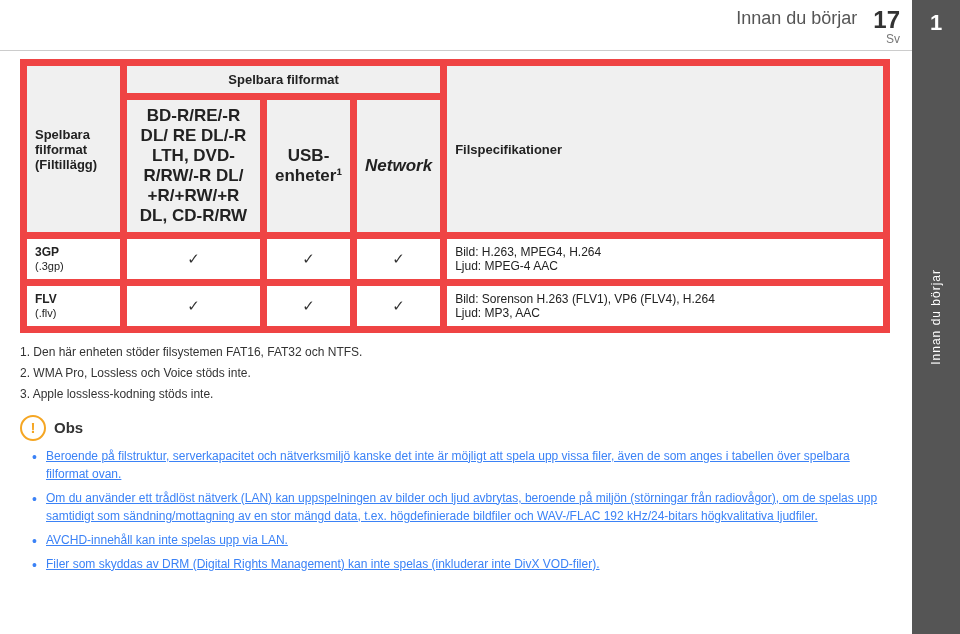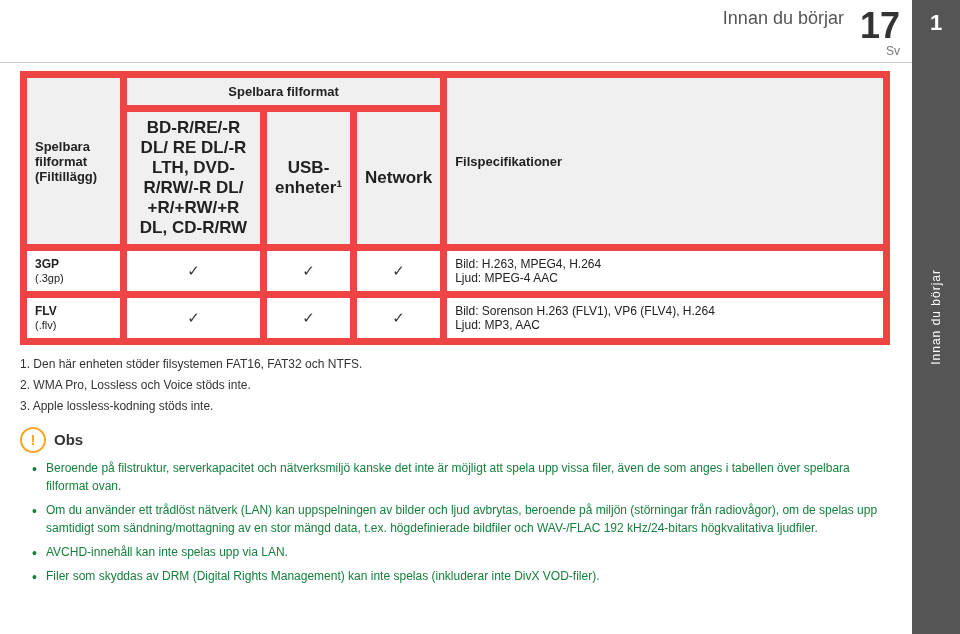--- a/index.html
+++ b/index.html
@@ -21,21 +21,21 @@
       padding: 8px 60px 4px 0;
       border-bottom: 1px solid #ccc;
       margin-bottom: 0;
     }
     .header-title {
       font-size: 18px;
       color: #555;
       margin-right: 16px;
     }
     .header-number {
-      font-size: 36px;
+      font-size: 24px;
       font-weight: bold;
       color: #333;
       line-height: 1;
     }
     .header-sub {
       font-size: 12px;
       color: #777;
       display: block;
       text-align: right;
     }
@@ -100,20 +100,21 @@
       text-align: left;
     }
     .spec-table .col-bd {
       width: 140px;
     }
     .spec-table .col-usb {
       width: 80px;
     }
     .spec-table .col-network {
       width: 75px;
+      font-style: italic;
     }
     .spec-table .col-spec {
       text-align: left;
     }
     .checkmark {
       font-size: 15px;
       color: #333;
     }
     .header-row-main th {
       font-size: 13px;
@@ -166,21 +167,22 @@
     .obs-list {
       list-style: none;
       padding-left: 8px;
     }
     .obs-list li {
       position: relative;
       padding-left: 18px;
       margin-bottom: 6px;
       font-size: 12px;
       line-height: 1.5;
-      color: #15803d;
+      color: #3b82f6;
+      text-decoration: underline;
     }
     .obs-list li::before {
       content: "•";
       position: absolute;
       left: 4px;
       top: 0;
       font-size: 14px;
     }
   </style>
 </head>

